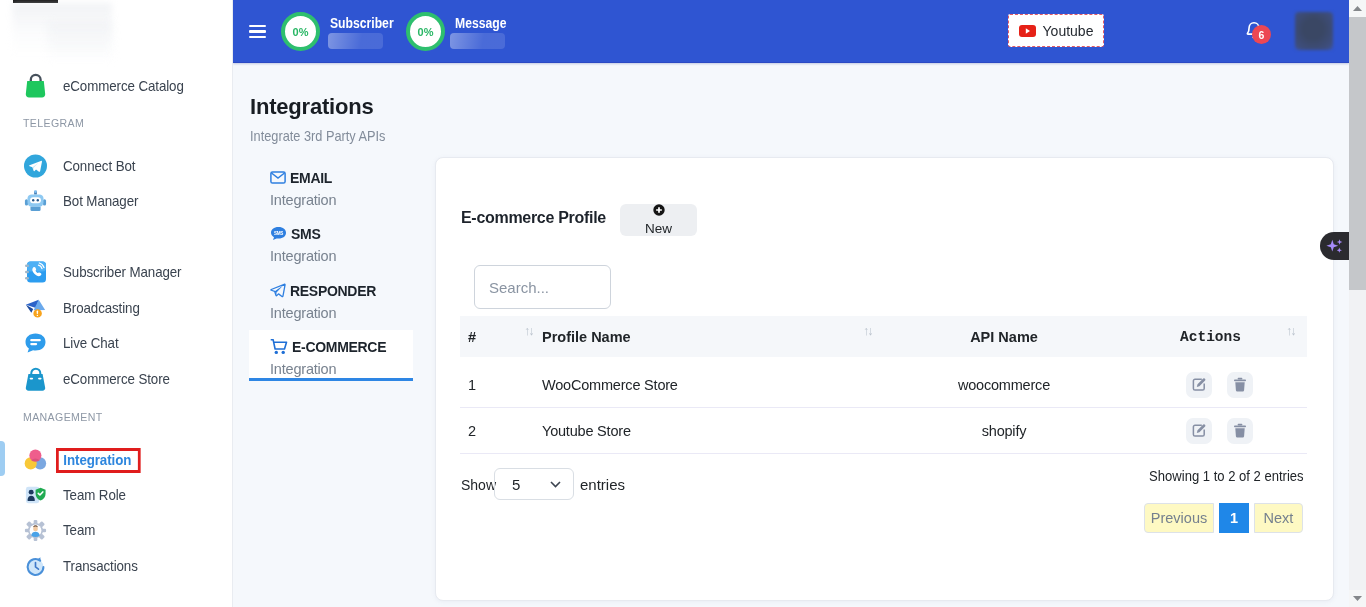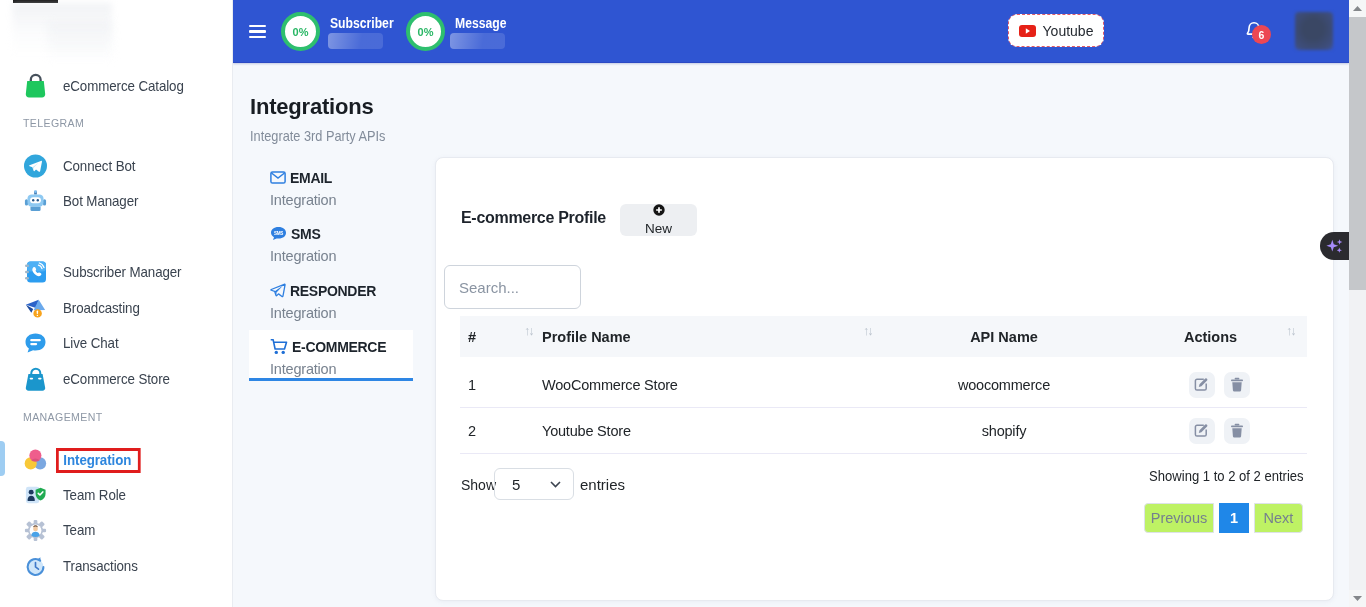--- a/index.html
+++ b/index.html
@@ -8,54 +8,54 @@
 
 
 #sidebar { position:absolute; left:0; top:0; width:233px; height:607px; background:#fff; border-right:1px solid #e9ecf1; z-index:5; }
 .mi { position:absolute; left:24px; height:26px; display:flex; align-items:center; }
 .mi .ic { width:23px; height:26px; display:flex; align-items:center; justify-content:center; flex:0 0 23px; }
 .mi .tx { margin-left:16px; font-size:14.5px; color:#3a434f; white-space:nowrap; letter-spacing:-.1px; transform:scaleX(.92); transform-origin:left; }
 .slabel { position:absolute; left:23px; font-size:11.5px; color:#8d97a5; letter-spacing:.4px; transform:scaleX(.92); transform-origin:left; }
 
 
 #topbar { position:absolute; left:233px; top:0; width:1116px; height:63px; background:#2f55d2; border-bottom:1px solid #2b49c4; box-shadow:0 1px 2px rgba(40,60,150,.25); z-index:4; }
-.tbtn { position:absolute; top:14px; height:33px; background:#fff; border-radius:9px; display:flex; align-items:center; justify-content:center; gap:7px; font-size:14px; color:#252a31; font-weight:500; }
+.tbtn { position:absolute; top:14px; height:33px; background:#fff; border-radius:2px; display:flex; align-items:center; justify-content:center; gap:7px; font-size:14px; color:#252a31; font-weight:500; }
 .ring { position:absolute; top:12px; width:39px; height:39px; border-radius:50%; background:#fff; border:4px solid #2ebf6e; display:flex; align-items:center; justify-content:center; font-size:11px; font-weight:bold; color:#29b765; }
 .tlabel { position:absolute; top:15px; color:#fff; font-weight:bold; font-size:14.5px; transform:scaleX(.84); transform-origin:left; }
 .tbar { position:absolute; top:33px; width:55px; height:16px; border-radius:4px; background:linear-gradient(100deg, rgba(255,255,255,.38), rgba(255,255,255,.13) 60%); }
 
 
 #h1 { position:absolute; left:250px; top:94px; font-size:22px; font-weight:700; color:#181d23; letter-spacing:-.2px; }
 #sub1 { position:absolute; left:250px; top:128px; font-size:14.5px; color:#828c9a; transform:scaleX(.88); transform-origin:left; }
 .snav { position:absolute; left:249px; width:164px; padding-left:21px; }
 .snav .l1 { display:flex; align-items:center; gap:4px; font-size:14px; font-weight:bold; color:#1d242c; height:21px; letter-spacing:-.3px; }
 .snav .l2 { font-size:14.5px; color:#78828f; margin-top:4px; letter-spacing:-.2px; }
 
 
 #card { position:absolute; left:435px; top:157px; width:899px; height:444px; background:#fff; border:1px solid #e7eaf0; border-radius:8px; box-shadow:0 1px 4px rgba(140,152,175,.10); z-index:2; }
 #ctitle { position:absolute; left:25px; top:51px; font-size:16px; font-weight:bold; color:#1d232b; letter-spacing:-.3px; }
 #newbtn { position:absolute; left:184px; top:46px; width:77px; height:32px; background:#edeff2; border-radius:6px; display:flex; align-items:center; justify-content:center; gap:5px; font-size:14px; color:#212529;flex-direction:column; }
-#search { position:absolute; left:8px; top:107px; width:137px; height:44px; border:1px solid #ced4dc; border-radius:6px; background:#fff; font-size:15px; color:#8a94a2; display:flex; align-items:center; padding-left:14px; }
+#search { position:absolute; left:38px; top:107px; width:137px; height:44px; border:1px solid #ced4dc; border-radius:6px; background:#fff; font-size:15px; color:#8a94a2; display:flex; align-items:center; padding-left:14px; }
 .trow { position:absolute; left:24px; width:847px; display:flex; align-items:center; }
 .c1 { width:76px; padding-left:8px; }
 .c2 { width:340px; padding-left:6px; }
 .c3 { width:256px; text-align:center; }
-.c4 { width:175px; text-align:center; }
+.c4 { width:175px; text-align:center;font-family:Liberation Mono, monospace; }
 .sort { position:absolute; font-size:12.5px; color:#bcc4ce; letter-spacing:-2px; }
 #thead { top:158px; height:41px; background:#f5f7fa; font-size:14.5px; font-weight:bold; color:#212529; }
 .drow { height:46px; font-size:14.5px; color:#212529; border-bottom:1px solid #eae9f6; letter-spacing:-.2px; }
 .abtn { display:inline-flex; width:26px; height:26px; background:#eff2f6; border-radius:7px; align-items:center; justify-content:center; margin:0 3px; }
 
 
 #showtx { position:absolute; left:25px; top:319px; font-size:14px; color:#212529; }
 #select5 { position:absolute; left:58px; top:310px; width:80px; height:32px; border:1px solid #d9dee4; border-radius:6px; font-size:15px; color:#212529; display:flex; align-items:center; padding-left:17px; }
 #entriestx { position:absolute; left:144px; top:318px; font-size:15px; color:#212529; }
 #showing { position:absolute; right:29px; top:309px; font-size:15px; color:#212529; transform:scaleX(.87); transform-origin:right; }
 #pager { position:absolute; right:30px; top:345px; display:flex; font-size:14.5px; }
-.pbtn { height:30px; border:1px solid #dde2e8; background:#bef264; color:#75808e; display:flex; align-items:center; justify-content:center; }
+.pbtn { height:30px; border:1px solid #dde2e8; background:#fef9c3; color:#75808e; display:flex; align-items:center; justify-content:center; }
 
 
 #sbar { position:absolute; right:0; top:0; width:17px; height:607px; background:#f1f2f4; z-index:20; }
 #sthumb { position:absolute; left:0; top:17px; width:17px; height:273px; background:#c5c7ca; }
 .sarrow { position:absolute; left:0; width:17px; height:17px; display:flex; align-items:center; justify-content:center; background:#f5f6f7; }
 
 #aibtn { position:absolute; left:1320px; top:232px; width:29px; height:28px; background:#2b2b2f; border-radius:14px 0 0 14px; z-index:21; display:flex; align-items:center; justify-content:center; }
 </style>
 </head>
 <body>

